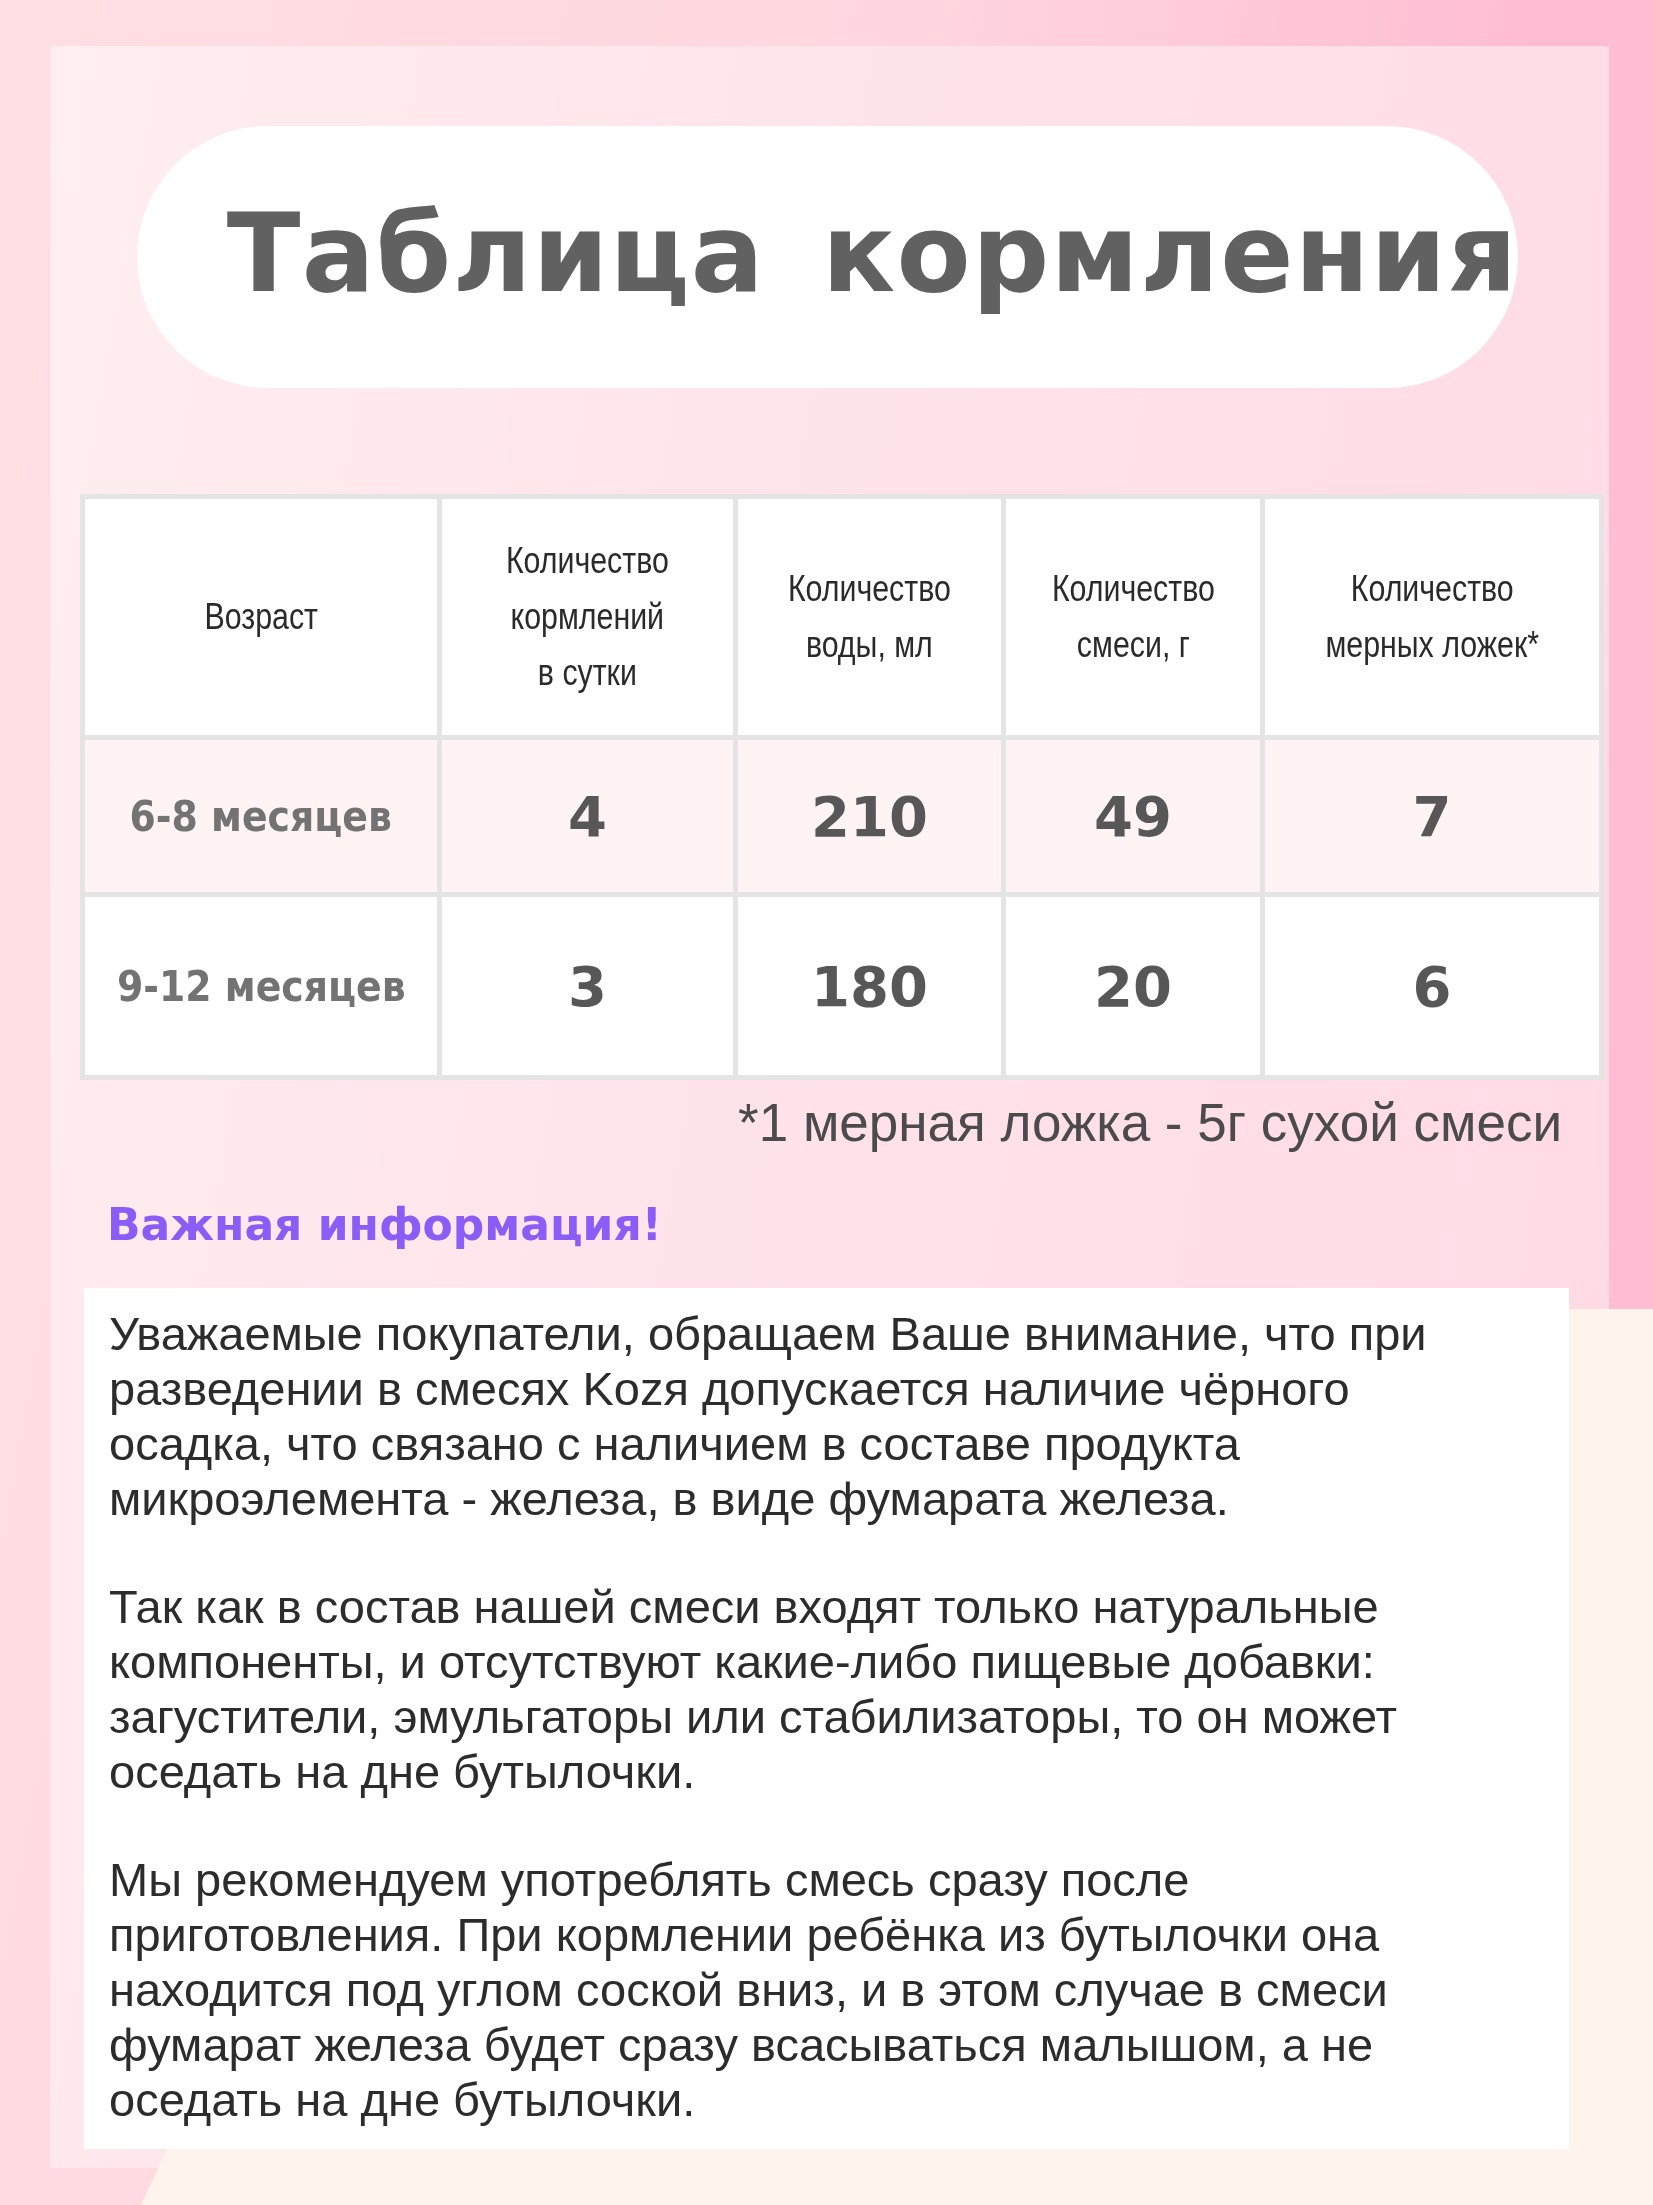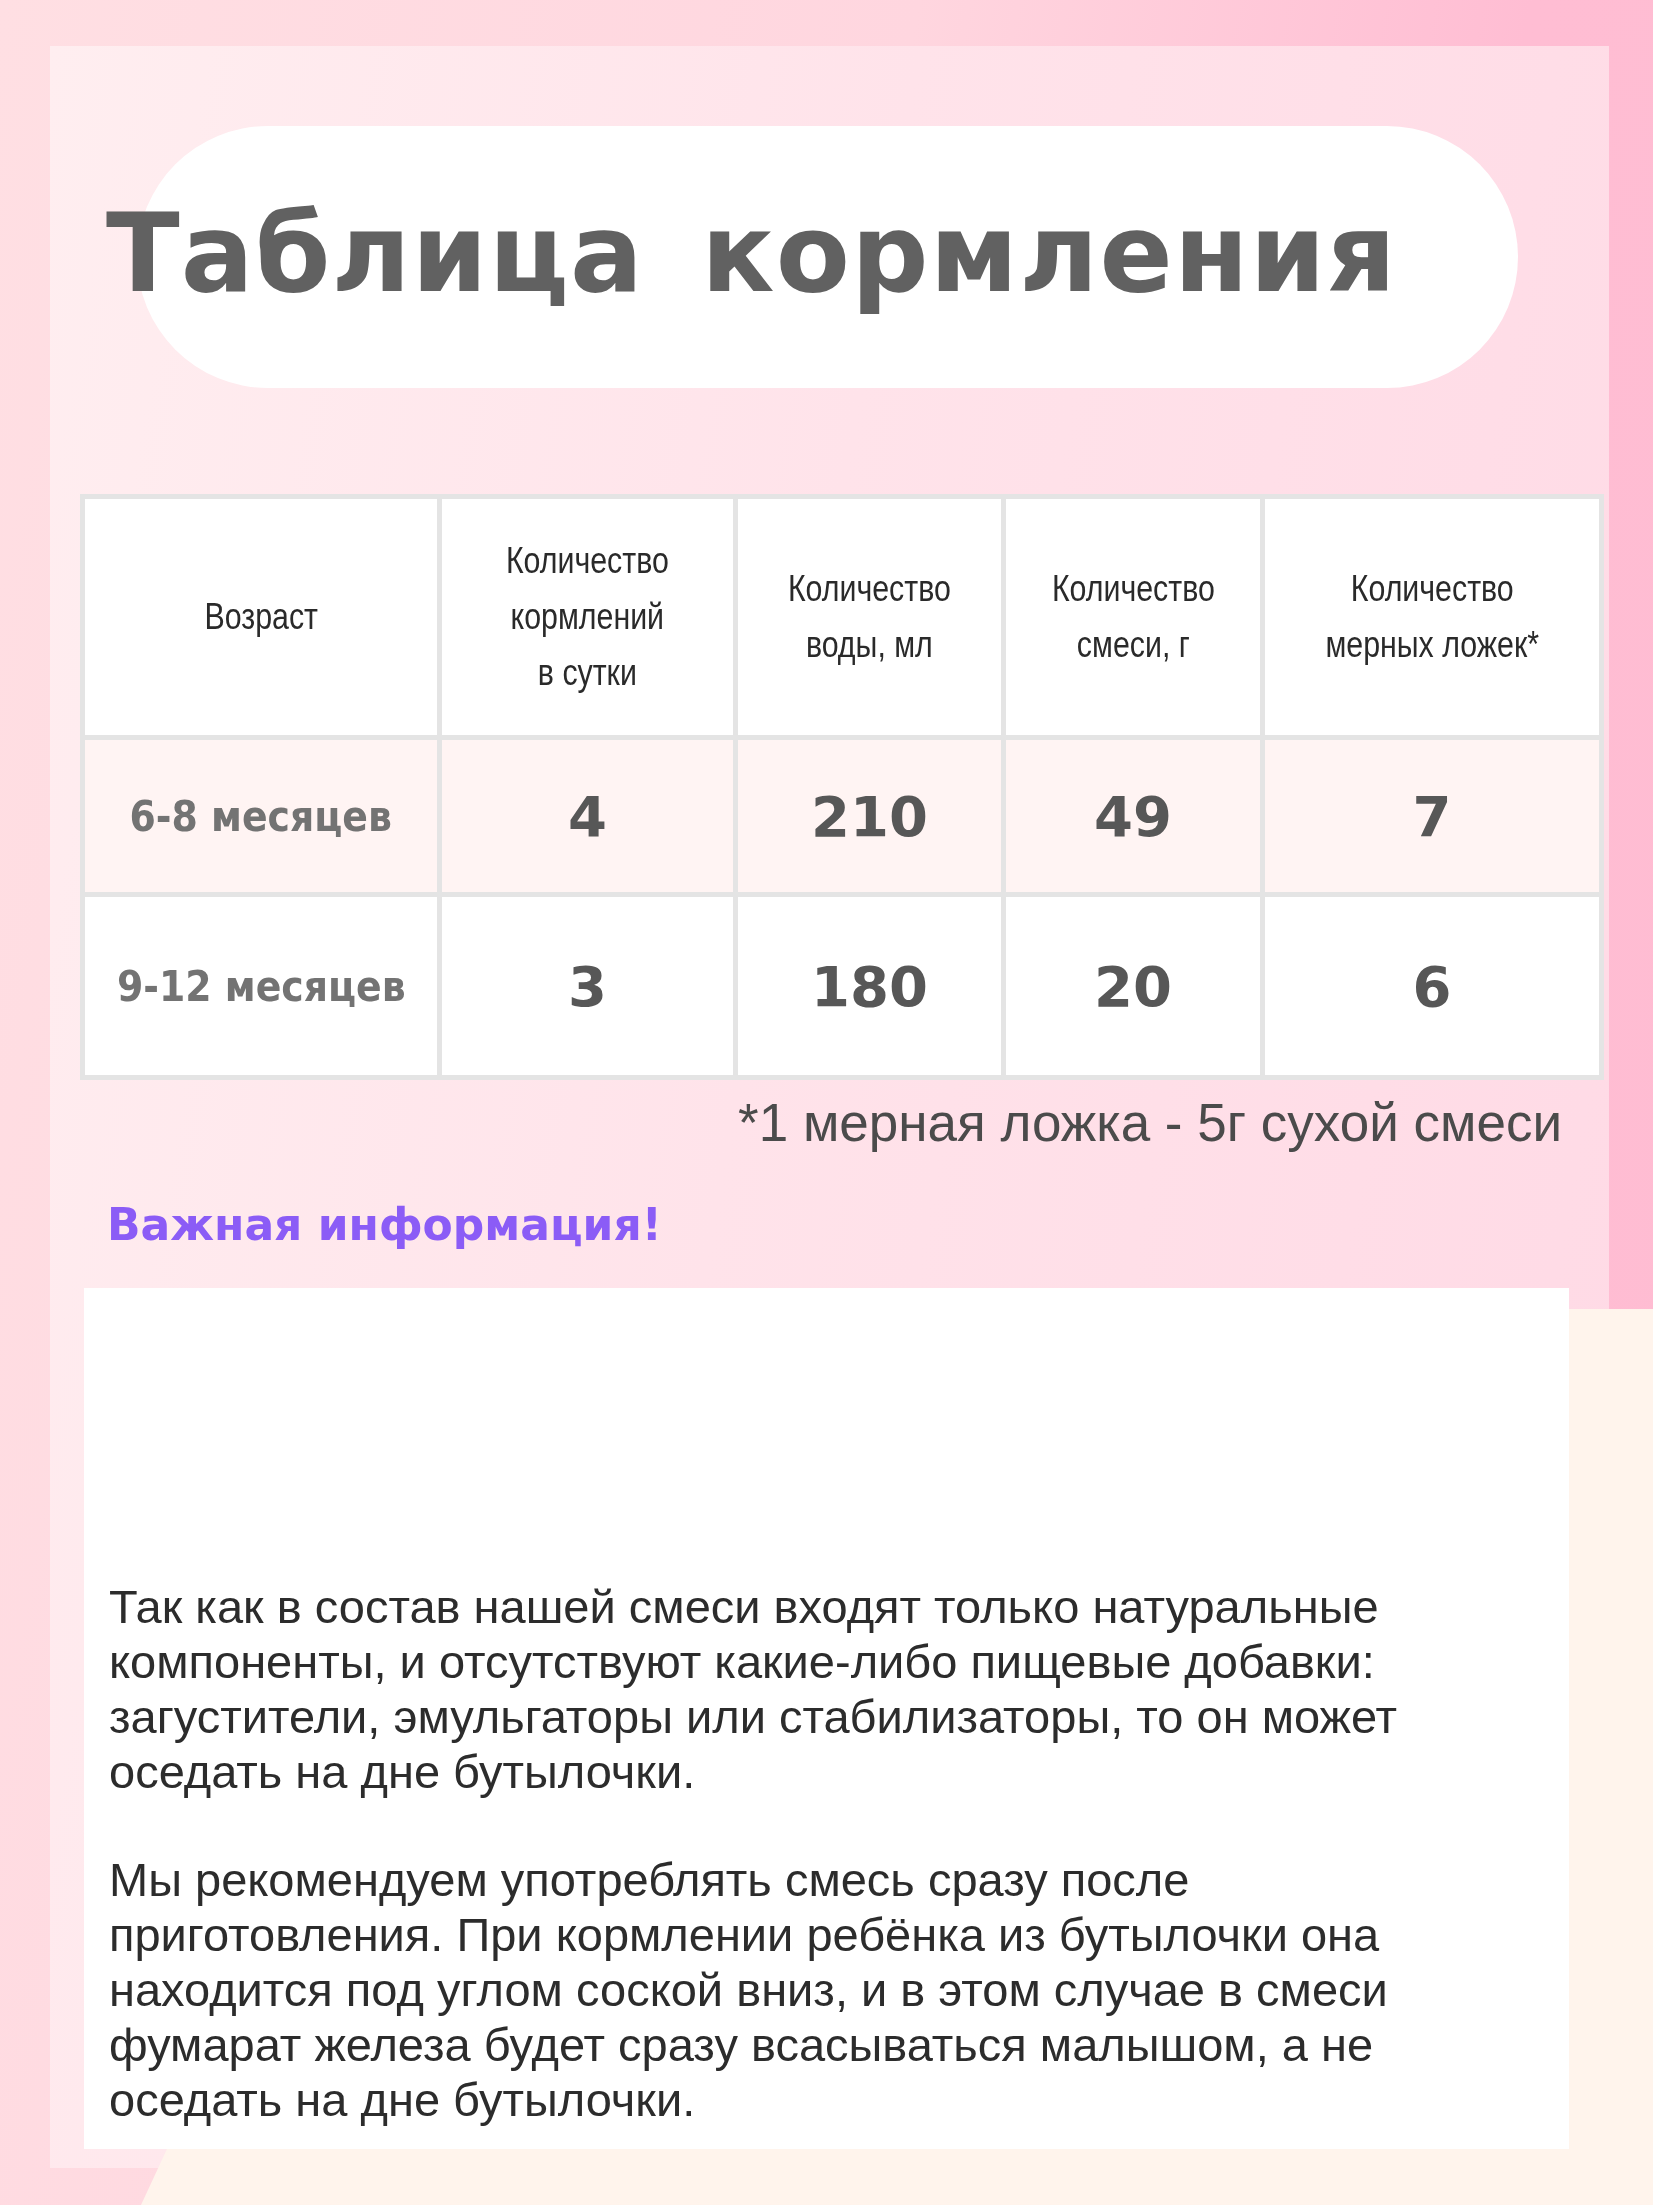--- a/index.html
+++ b/index.html
@@ -6,21 +6,21 @@
   body { width: 1654px; height: 2205px; position: relative; overflow: hidden;
          font-family: "Liberation Sans", "DejaVu Sans", sans-serif; }
   .outer-bg { position: absolute; left: 0; top: 0; width: 1654px; height: 2205px;
               background: linear-gradient(100deg, #ffdfe3 0%, #ffd6df 45%, #ffbdd3 75%, #ffbcd2 100%); }
   .inner-panel { position: absolute; left: 50px; top: 46px; width: 1559px; height: 2122px;
                  background: linear-gradient(100deg, #ffeef0 0%, #ffe3ea 45%, #ffd9e5 100%); }
   .cream-right { position: absolute; left: 1569px; top: 1309px; width: 85px; height: 896px; background: #fff4ec; }
   .cream-bottom { position: absolute; left: 0; top: 2149px; width: 1654px; height: 56px; background: #fff4ec;
                   clip-path: polygon(167px 0, 1654px 0, 1654px 56px, 141px 56px); }
   .title-pill { position: absolute; left: 137px; top: 126px; width: 1381px; height: 262px; background: #ffffff;
-                border-radius: 131px; display: flex; align-items: center; justify-content: flex-start; }
+                border-radius: 131px; display: flex; align-items: center; justify-content: flex-end; }
   .title-text { font-family: "DejaVu Sans", sans-serif; font-weight: bold; font-size: 108px; color: #616161;
                 letter-spacing: 1.2px; word-spacing: 18.4px; margin-left: -31px; margin-top: -6.1px; }
   .feed-table { position: absolute; left: 80px; top: 494px; width: 1495px; height: 585px;
                 border-collapse: collapse; table-layout: fixed; background: #e4e4e4; }
   .feed-table td, .feed-table th { border: 5.5px solid #e4e4e4; text-align: center; vertical-align: middle; padding: 0; }
   .feed-table th { background: #ffffff; font-weight: normal; color: #2a2a2a;
                    font-family: "Liberation Sans", sans-serif; font-size: 37px; line-height: 56px; height: 236px;
                    transform-origin: center; }
   .feed-table th span { display: inline-block; transform: scaleX(0.82); white-space: pre-line; }
   .row-a td { background: #fff4f3; height: 152px; }
@@ -80,20 +80,24 @@
     <td class="num-cell">6</td>
   </tr>
 </tbody>
   </table>
 
 <div class="footnote">*1 мерная ложка - 5г сухой смеси</div>
 
 <div class="info-heading">Важная информация!</div>
 
 <div class="info-box">
+  <p class="info-para p1">Уважаемые покупатели, обращаем Ваше внимание, что при
+разведении в смесях Kozя допускается наличие чёрного
+осадка, что связано с наличием в составе продукта
+микроэлемента - железа, в виде фумарата железа.</p>
   <p class="info-para p2">Так как в состав нашей смеси входят только натуральные
 компоненты, и отсутствуют какие-либо пищевые добавки:
 загустители, эмульгаторы или стабилизаторы, то он может
 оседать на дне бутылочки.</p>
   <p class="info-para p3">Мы рекомендуем употреблять смесь сразу после
 приготовления. При кормлении ребёнка из бутылочки она
 находится под углом соской вниз, и в этом случае в смеси
 фумарат железа будет сразу всасываться малышом, а не
 оседать на дне бутылочки.</p>
 </div>

